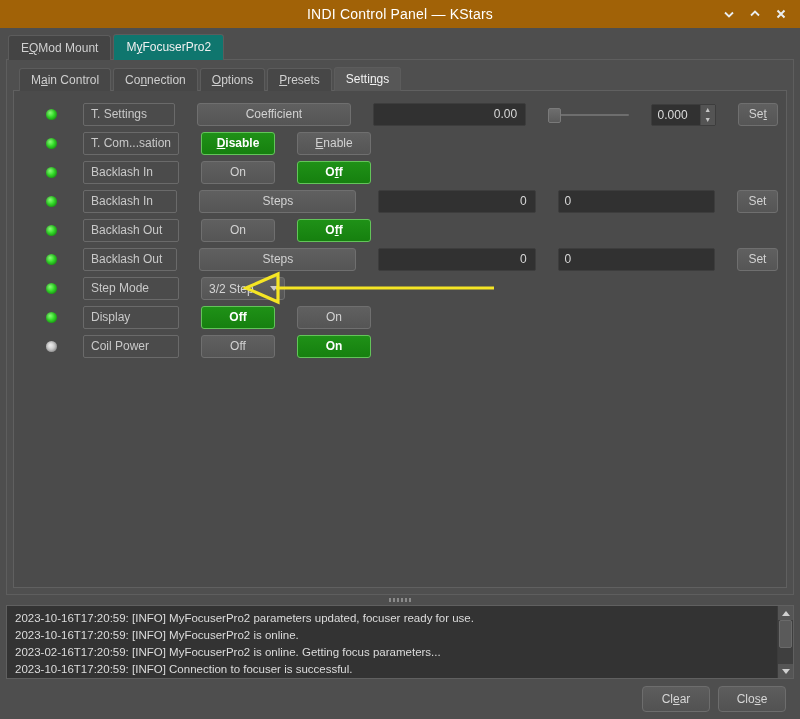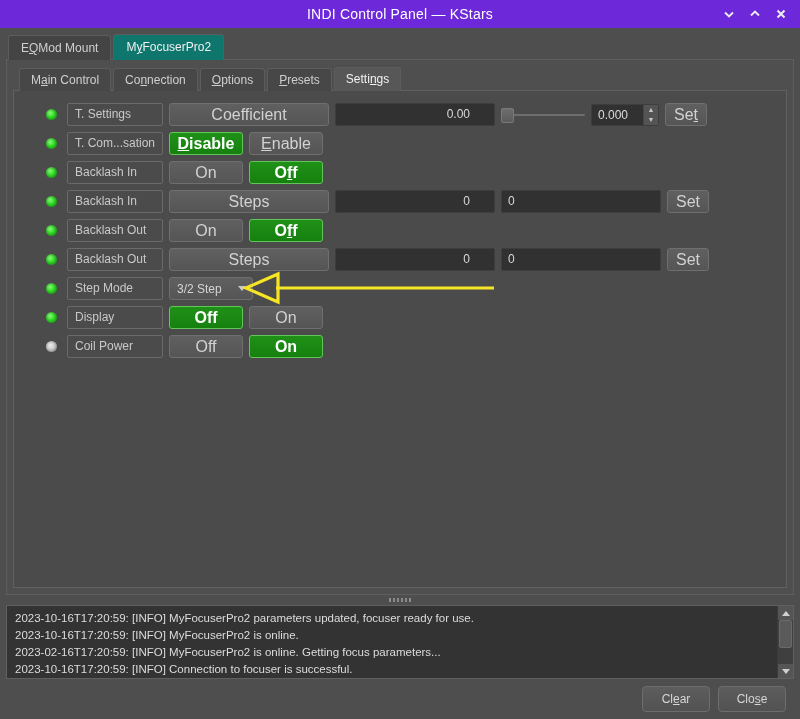--- a/index.html
+++ b/index.html
@@ -11,21 +11,21 @@
     font-family: "Liberation Sans", sans-serif;
     font-size: 12px;
     color: #d8d8d8;
     overflow: hidden;
     position: relative;
   }
 
   
   .titlebar {
     height: 28px;
-    background: #6d28d9;
+    background: #a16207;
     display: flex;
     align-items: center;
     position: relative;
   }
   .titlebar-title {
     flex: 1;
     text-align: center;
     font-size: 14px;
     color: #ffffff;
     letter-spacing: .2px;
@@ -134,20 +134,21 @@
     position: relative;
     min-height: 0;
   }
 
   .prow {
     display: flex;
     align-items: center;
     height: 23px;
     margin-bottom: 6px;
     padding-left: 24px;
+    gap: 16px;
   }
   .led {
     width: 11px; height: 11px;
     border-radius: 50%;
     margin-right: 10px;
     flex: 0 0 auto;
     box-shadow: 0 0 3px 1px rgba(0,0,0,.25) inset;
   }
   .led.on {
     background: radial-gradient(circle at 35% 32%, #8bff7a 0%, #35e02a 45%, #17a512 100%);
@@ -172,21 +173,21 @@
     overflow: hidden;
   }
 
   .btn {
     height: 23px;
     box-sizing: border-box;
     border: 1px solid #6f6f6f;
     border-radius: 3px;
     background: linear-gradient(#606060, #555555);
     color: #d2d2d2;
-    font-size: 16px;
+    font-size: 12px;
     line-height: 21px;
     text-align: center;
     cursor: default;
     white-space: nowrap;
   }
   .btn.green {
     background: linear-gradient(#1f9117, #16800f);
     border: 1px solid #63c45a;
     color: #ffffff;
     font-weight: bold;
@@ -199,21 +200,21 @@
     height: 23px;
     box-sizing: border-box;
     background: #313131;
     border: 1px solid #3d3d3d;
     border-radius: 2px;
     color: #d8d8d8;
     font-size: 12px;
     line-height: 21px;
     margin-right: 6px;
   }
-  .field.ro { width: 160px; text-align: right; padding-right: 24px; }
+  .field.ro { width: 160px; text-align: right; padding-right: 8px; }
   .field.rw { width: 160px; text-align: left;  padding-left: 6px; }
 
   
   .slider-wrap {
     width: 84px;
     height: 23px;
     display: flex;
     align-items: center;
     margin-right: 6px;
     position: relative;

